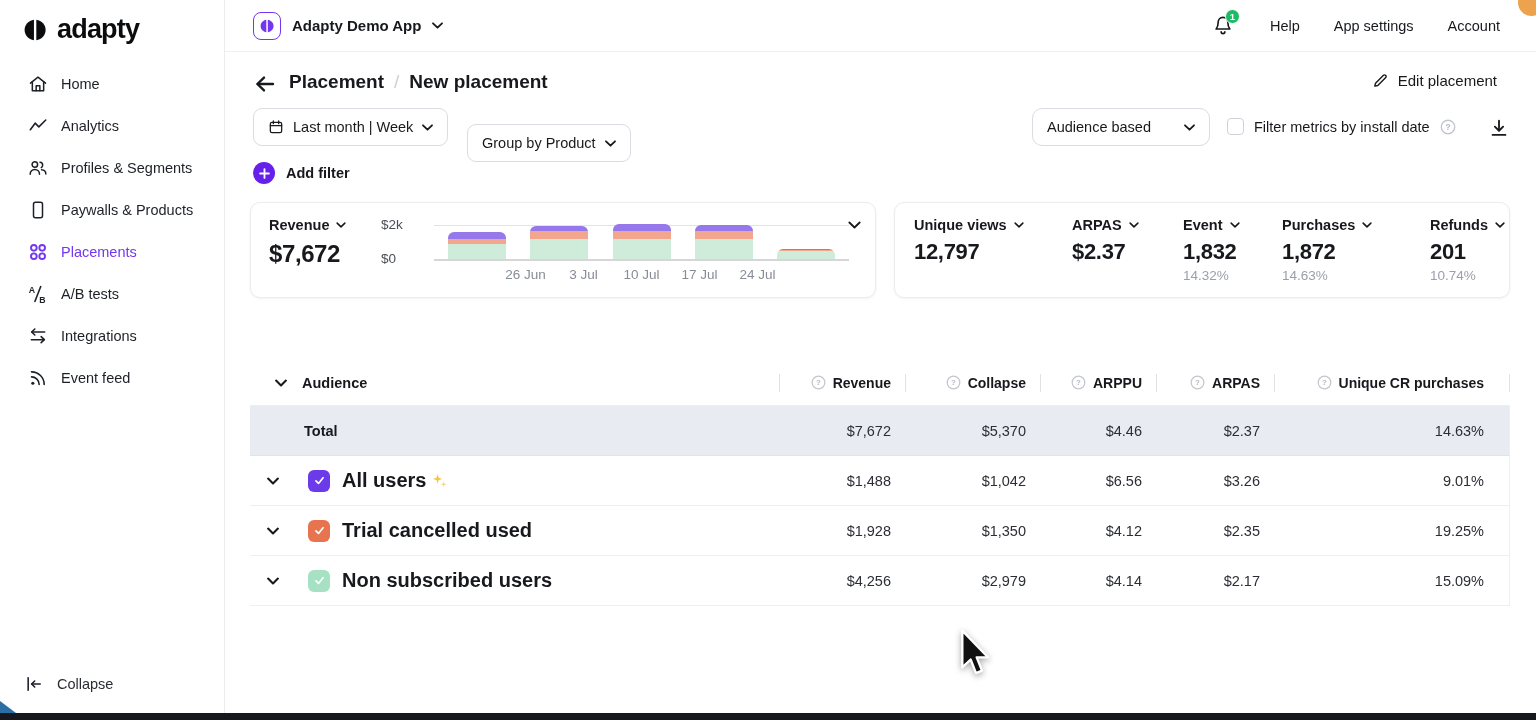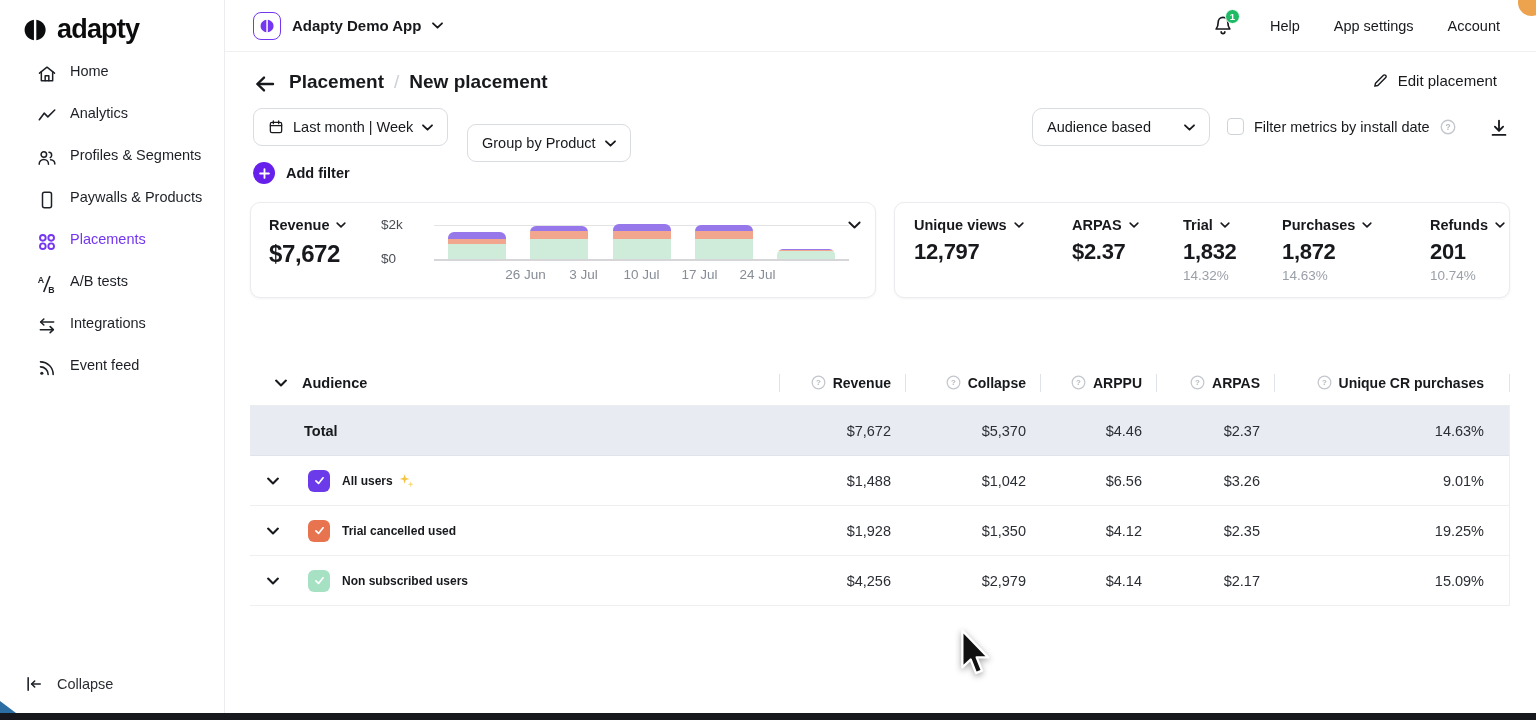--- a/index.html
+++ b/index.html
@@ -6,21 +6,21 @@
   html,body { width:1536px; height:720px; overflow:hidden; }
   body { font-family:"Liberation Sans","DejaVu Sans",sans-serif; background:#fff; color:#1d2026; position:relative; }
   .app { position:absolute; inset:0; background:#737373; }
 
   
   .sidebar { position:absolute; left:0; top:0; width:225px; height:720px; background:#fff; border-right:1px solid #ececee; z-index:5; }
   .logo-row { display:flex; align-items:center; gap:9px; padding:14px 0 0 22px; }
   .logo-mark { width:26px; height:26px; }
   .logo-text { font-size:27px; font-weight:700; letter-spacing:-0.8px; color:#0b0c0e; }
   .nav { margin-top:18px; }
-  .nav-item { display:flex; align-items:flex-start; gap:13px; height:42px; padding-left:36px; font-size:14.5px; font-weight:500; color:#1d2026; cursor:pointer; }
+  .nav-item { display:flex; align-items:center; gap:13px; height:42px; padding-left:27px; font-size:14.5px; font-weight:500; color:#1d2026; cursor:pointer; }
   .nav-item .nicon { width:21px; height:21px; display:flex; align-items:center; justify-content:center; }
   .nav-item.active { color:#7436f0; }
   .collapse-row { position:absolute; left:24px; bottom:26px; display:flex; align-items:center; gap:13px; font-size:14.5px; font-weight:500; color:#2a2d33; cursor:pointer; }
 
   
   .topbar { position:absolute; left:225px; right:0; top:0; height:52px; background:#fff; border-bottom:1px solid #f0f0f1; display:flex; align-items:center; justify-content:space-between; padding:0 36px 0 28px; }
   .app-select { display:flex; align-items:center; gap:11px; cursor:pointer; }
   .app-logo-box { width:28px; height:28px; border:1.5px solid #7436f0; border-radius:8px; display:flex; align-items:center; justify-content:center; background:#fff; }
   .app-name { font-size:15px; font-weight:700; color:#17191d; }
   .topbar-right { display:flex; align-items:center; gap:34px; }
@@ -83,21 +83,21 @@
   .hcell { position:relative; display:flex; align-items:center; justify-content:flex-end; gap:7px; padding-right:14px; font-size:14px; font-weight:700; color:#17191d; }
   .hcell::before { content:""; position:absolute; left:0; top:14px; height:18px; width:1px; background:#dfe2e6; }
   .hcell.last::after { content:""; position:absolute; right:-12px; top:14px; height:18px; width:1px; background:#dfe2e6; }
   .trow { height:50px; border-bottom:1px solid #efeff1; border-right:1px solid #efeff1; }
   .trow .num { display:flex; align-items:center; justify-content:flex-end; padding-right:14px; font-size:14.5px; color:#2b2e34; }
   .total-row { background:#e8ecf2; border-bottom:1px solid #dfe3ea; }
   .total-label { display:flex; align-items:center; padding-left:54px; font-size:14.5px; font-weight:700; color:#17191d; }
   .row-label-cell { display:flex; align-items:center; gap:0; }
   .row-chevron { width:36px; display:flex; justify-content:center; cursor:pointer; margin-left:5px; }
   .row-chk { width:22px; height:22px; border-radius:6px; display:flex; align-items:center; justify-content:center; margin-left:17px; cursor:pointer; }
-  .row-name { margin-left:12px; font-size:12px; font-weight:700; color:#17191d; display:flex; align-items:center; gap:6px; }
+  .row-name { margin-left:12px; font-size:20px; font-weight:700; color:#17191d; display:flex; align-items:center; gap:6px; }
 
   
   .cursor { position:absolute; left:957px; top:629px; z-index:20; filter:drop-shadow(0 2px 3px rgba(0,0,0,0.35)); }
   .bottom-strip { position:absolute; left:0; bottom:0; width:1536px; height:7px; background:#16181d; z-index:15; }
   .corner-blue { position:absolute; left:0; bottom:7px; width:0; height:0; border-left:16px solid #2b6ea3; border-top:12px solid transparent; z-index:14; }
   svg { display:block; }
 </style>
 </head>
 <body>
 
@@ -383,21 +383,21 @@
             <span>ARPAS</span>
             <svg width="10" height="6" viewBox="0 0 11 7" fill="none" stroke="#17191d" stroke-width="1.8" stroke-linecap="round" stroke-linejoin="round">
                 <path d="M1 1.3 L5.5 5.7 L10 1.3"></path>
               </svg>
           </div>
           <div class="metric-value">$2.37</div>
           <div class="metric-sub"></div>
         </div>
         <div class="metric m2">
           <div class="metric-head">
-            <span>Trial</span>
+            <span>Event</span>
             <svg width="10" height="6" viewBox="0 0 11 7" fill="none" stroke="#17191d" stroke-width="1.8" stroke-linecap="round" stroke-linejoin="round">
                 <path d="M1 1.3 L5.5 5.7 L10 1.3"></path>
               </svg>
           </div>
           <div class="metric-value">1,832</div>
           <div class="metric-sub">14.32%</div>
         </div>
         <div class="metric m3">
           <div class="metric-head">
             <span>Purchases</span>

